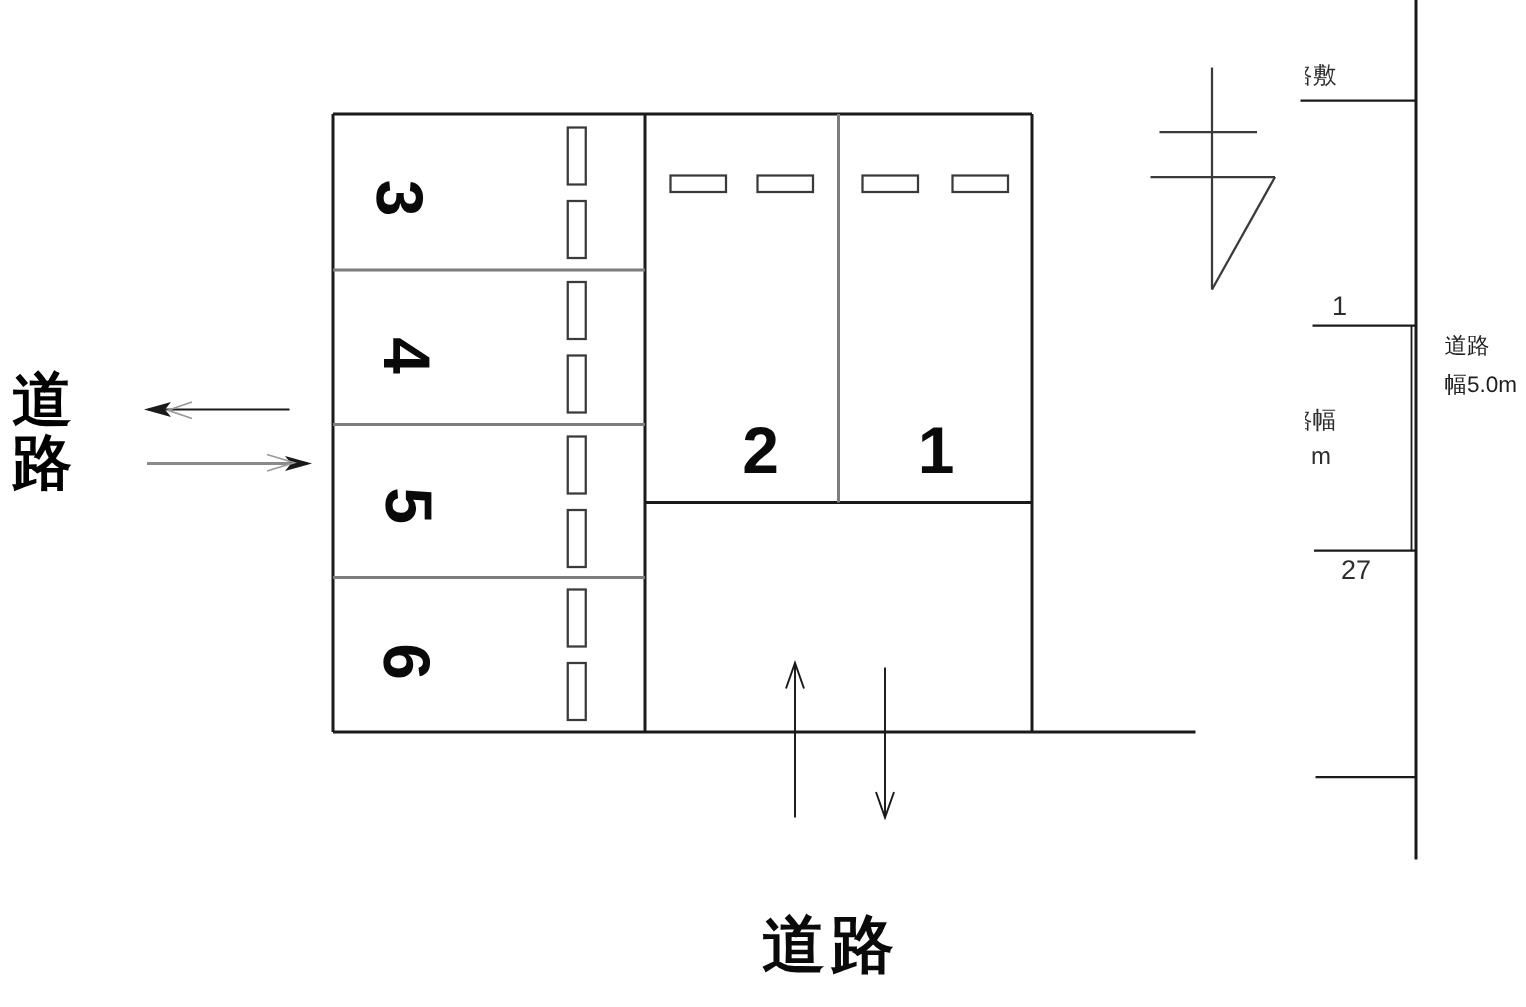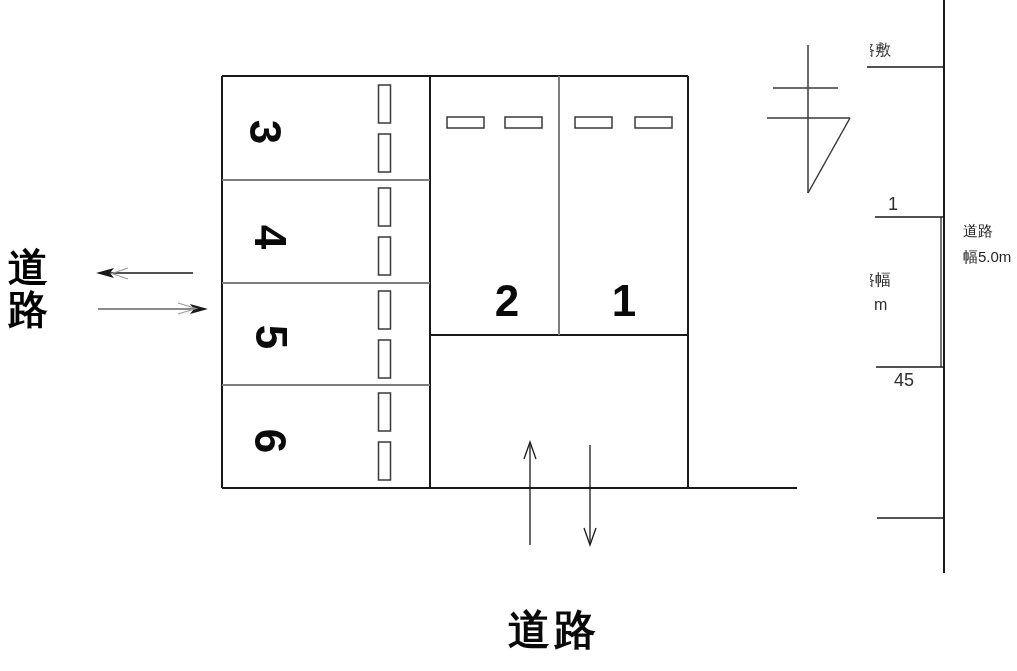--- a/index.html
+++ b/index.html
@@ -128,15 +128,15 @@
   <div class="lbl dim-txt" style="left:963px;top:218px;">
     <div>道路</div>
     <div>幅5.0m</div>
   </div>
 
   <div class="clip-box" style="left:870px;top:270px;">
     <span>路幅</span>
   </div>
   <div class="lbl unit-txt" style="left:874px;top:296px;">m</div>
 
-  <div class="lbl dim-num" style="left:894px;top:370px;">45</div>
+  <div class="lbl dim-num" style="left:894px;top:370px;">27</div>
 
 </div>
 
 </body></html>

